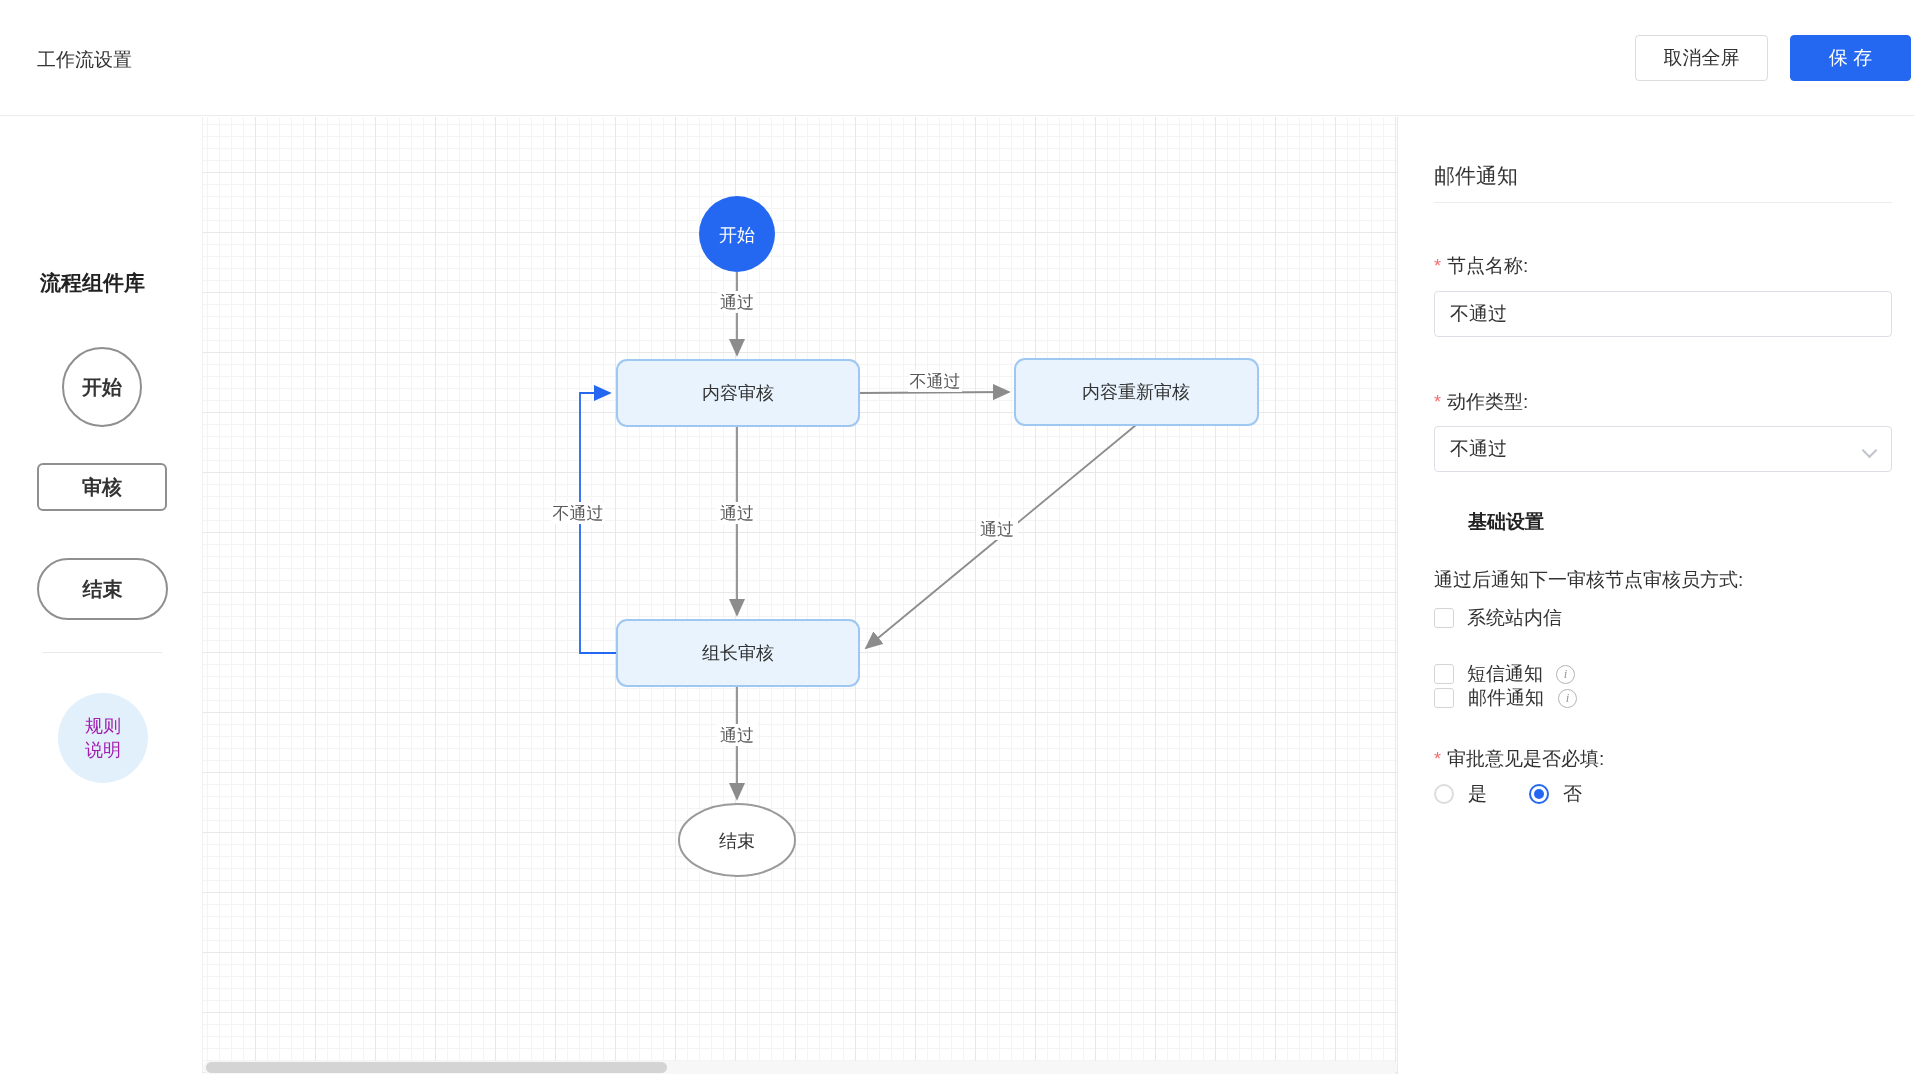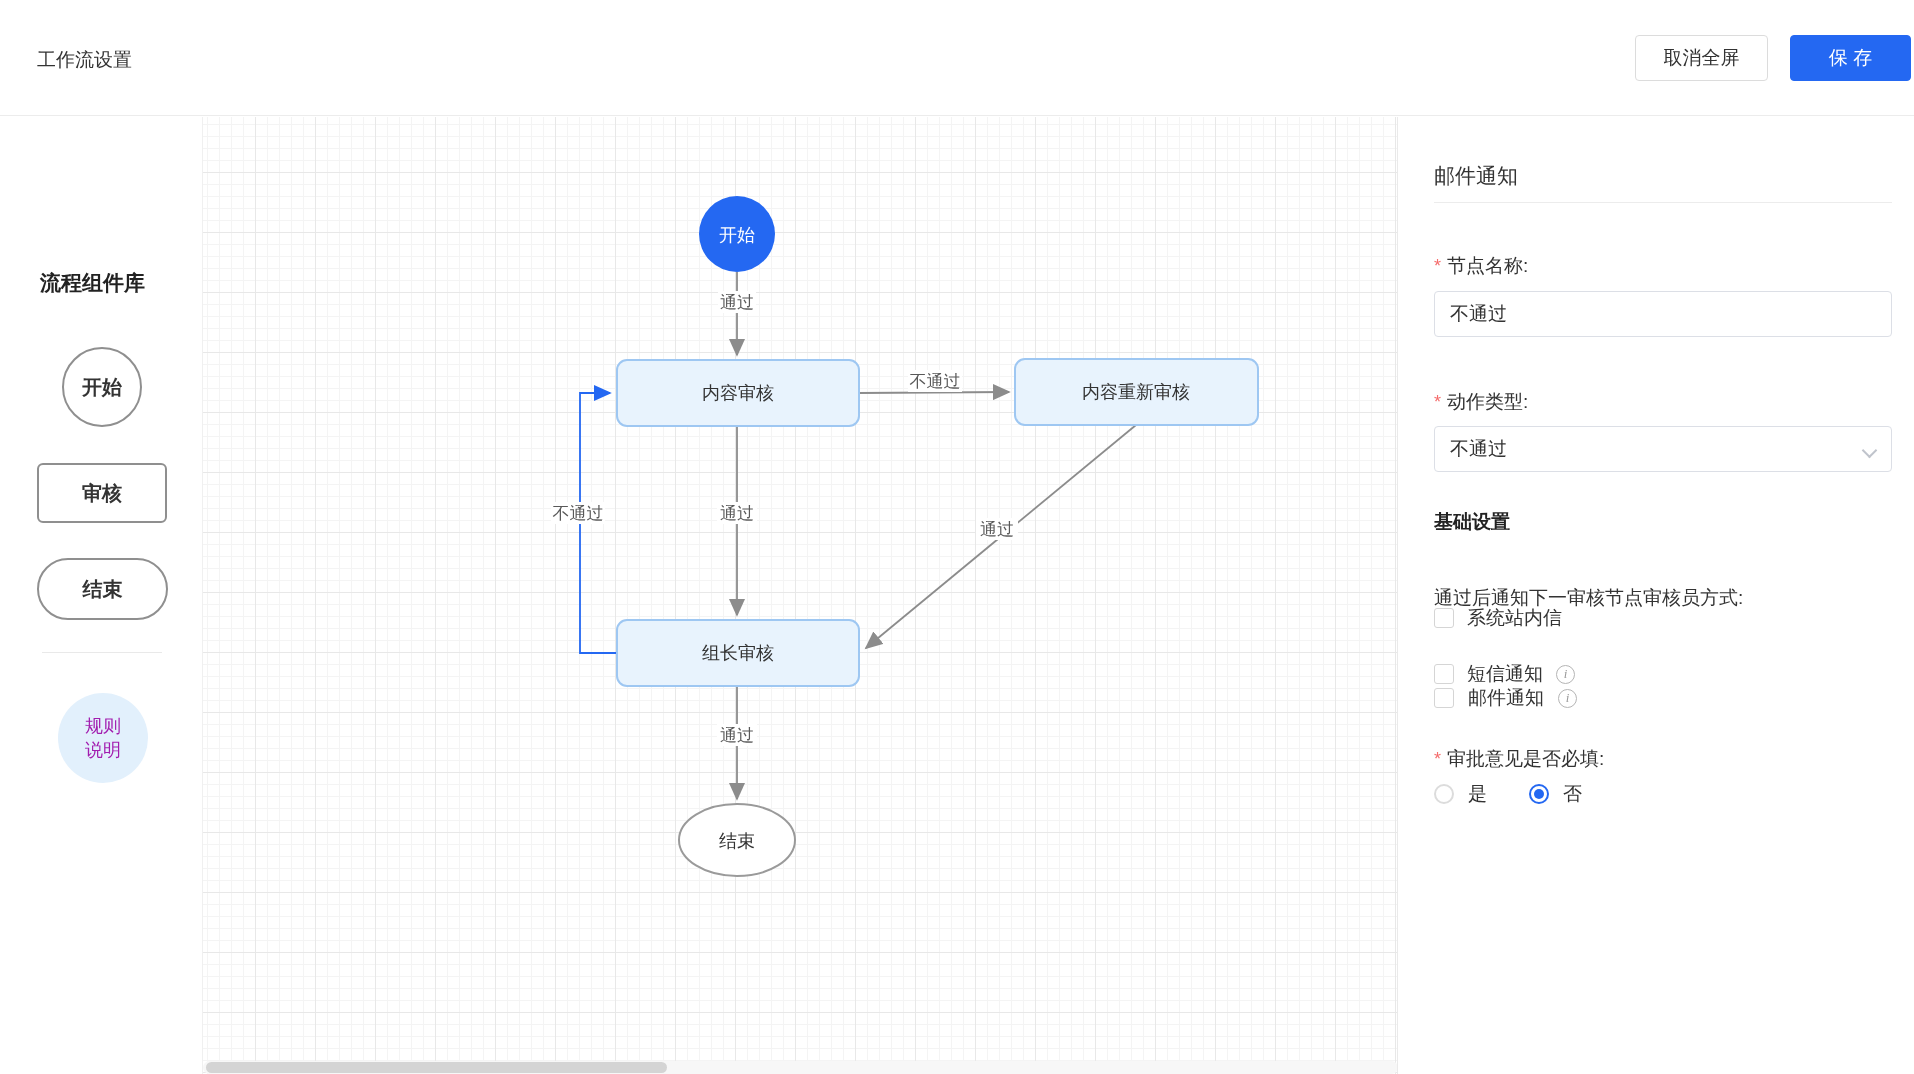--- a/index.html
+++ b/index.html
@@ -17,21 +17,21 @@
     border:1px solid #dcdcdc; color:#333; }
   .btn-save { left:1790px; top:35px; width:121px; background:#2468f2;
     border:1px solid #2468f2; color:#fff; }
 
   
   .palette { position:absolute; left:0; top:117px; width:202px; height:957px; background:#fff; }
   .palette-title { position:absolute; left:40px; top:152px; font-size:21px; font-weight:bold; color:#222; }
   .shape { position:absolute; display:flex; align-items:center; justify-content:center;
     font-size:20px; font-weight:bold; color:#333; background:#fff; cursor:grab; }
   .shape-circle { left:62px; top:230px; width:80px; height:80px; border:2px solid #8f8f8f; border-radius:50%; }
-  .shape-rect { left:37px; top:346px; width:130px; height:60px; border:2px solid #8f8f8f; border-radius:6px; }
+  .shape-rect { left:37px; top:346px; width:130px; height:48px; border:2px solid #8f8f8f; border-radius:6px; }
   .shape-pill { left:37px; top:441px; width:131px; height:62px; border:2px solid #8f8f8f; border-radius:31px; }
   .palette-divider { position:absolute; left:42px; top:535px; width:120px; height:1px; background:#e9e9e9; }
   .rules-circle { position:absolute; left:58px; top:576px; width:90px; height:90px;
     border-radius:50%; background:#e2f0fc; display:flex; flex-direction:column;
     align-items:center; justify-content:center; font-size:18px; color:#a21caf;
     line-height:24px; cursor:pointer; }
 
   
   .canvas { position:absolute; left:202px; top:117px; width:1195px; height:957px;
     background-color:#fff; border-left:1px solid #f0f0f0;
@@ -193,23 +193,23 @@
     </div>
 
     <div class="field-label" style="top:272px;">
       <span class="req">*</span><span>动作类型:</span>
     </div>
     <div class="text-input" style="top:309px;">
       <span>不通过</span>
       <span class="chevron"></span>
     </div>
 
-    <div class="section-title" style="top:392px;">基础设置</div>
-
-    <div class="field-label" style="top:468px;">通过后通知下一审核节点审核员方式:</div>
+    <div class="section-title" style="top:392px;margin-left:34px;">基础设置</div>
+
+    <div class="field-label" style="top:450px;">通过后通知下一审核节点审核员方式:</div>
 
     <div class="cb-row" style="top:487px;">
       <span class="checkbox"></span>
       <span>系统站内信</span>
     </div>
     <div class="cb-row" style="top:543px;">
       <span class="checkbox"></span>
       <span>短信通知</span>
       <span class="info-icon">i</span>
     </div>

